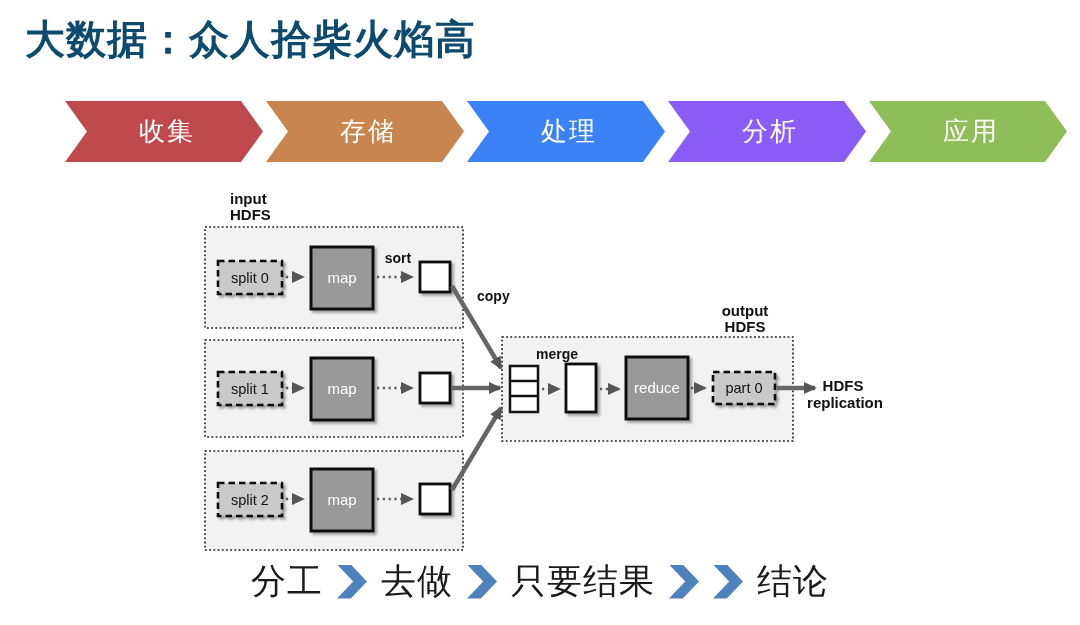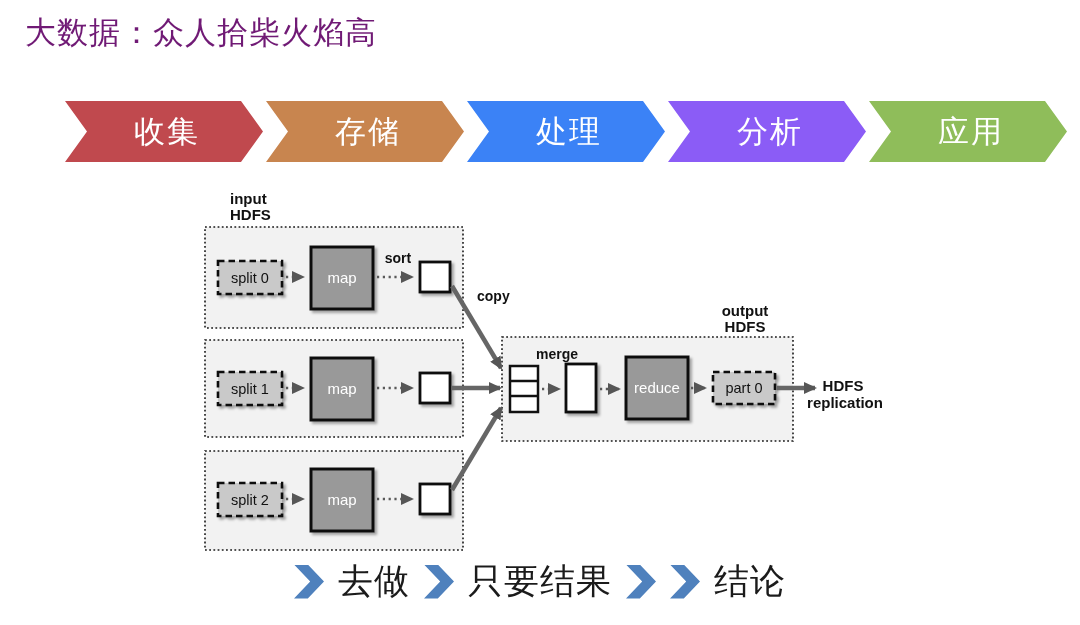--- a/index.html
+++ b/index.html
@@ -1,28 +1,28 @@
 <!DOCTYPE html>
 <html><head>
 <meta charset="utf-8">
 <style>
   html,body{margin:0;padding:0;background:#fff;}
   .page{position:relative;width:1080px;height:625px;background:#ffffff;overflow:hidden;
         font-family:"Liberation Sans",sans-serif;}
 
   
-  .title{position:absolute;left:25px;top:12px;font-size:31px;font-weight:normal;
-         color:#701a75;letter-spacing:1px;}
+  .title{position:absolute;left:25px;top:12px;font-size:40px;font-weight:bold;
+         color:#0c4a6e;letter-spacing:1px;}
 
   
   .pipeline{position:absolute;left:65px;top:101px;width:1002px;height:61px;
             display:flex;gap:3px;}
   .stage{flex:1 1 0;position:relative;display:flex;align-items:center;justify-content:center;
          clip-path:polygon(0 0,calc(100% - 22px) 0,100% 50%,calc(100% - 22px) 100%,0 100%,22px 50%);}
-  .stage-label{color:#ffffff;font-size:31px;letter-spacing:2px;padding-left:6px;}
+  .stage-label{color:#ffffff;font-size:26px;letter-spacing:2px;padding-left:6px;}
 
   
   .mr{position:absolute;left:190px;top:180px;width:710px;height:390px;}
   .mr .lab{font:bold 15px "Liberation Sans",sans-serif;fill:#111;}
   .mr .small-lab{font:bold 14px "Liberation Sans",sans-serif;fill:#111;}
   .mr .boxtext{font:14.5px "Liberation Sans",sans-serif;fill:#111;}
   .mr .whitetext{font:15px "Liberation Sans",sans-serif;fill:#ffffff;}
   .mr .container{stroke:#1a1a1a;stroke-width:1.6;stroke-dasharray:1.8 2.4;}
   .mr .splitbox{stroke:#111;stroke-width:2.6;stroke-dasharray:6.5 4;filter:url(#ds);}
   .mr .procbox{stroke:#111;stroke-width:3;filter:url(#ds);}
@@ -126,20 +126,21 @@
     <line class="dotarrow" x1="691" y1="388" x2="705" y2="388"></line>
     <rect class="splitbox" x="713" y="372" width="62" height="32" style="fill: rgb(201, 201, 201);"></rect>
     <text class="boxtext" x="744" y="393" text-anchor="middle">part 0</text>
 
     <line class="solidarrow" x1="777" y1="388" x2="815" y2="388"></line>
     <text class="lab" x="843" y="391" text-anchor="middle">HDFS</text>
     <text class="lab" x="845" y="408" text-anchor="middle">replication</text>
   </svg>
 
   <div class="workflow">
+    <span class="wf-step">分工</span>
     <div class="wf-arrow" style="background-color: rgb(79, 129, 189);"></div>
     <span class="wf-step">去做</span>
     <div class="wf-arrow" style="background-color: rgb(79, 129, 189);"></div>
     <span class="wf-step">只要结果</span>
     <div class="wf-arrow" style="background-color: rgb(79, 129, 189);"></div>
     <div class="wf-arrow" style="background-color: rgb(79, 129, 189);"></div>
     <span class="wf-step">结论</span>
   </div>
 
 </div>

